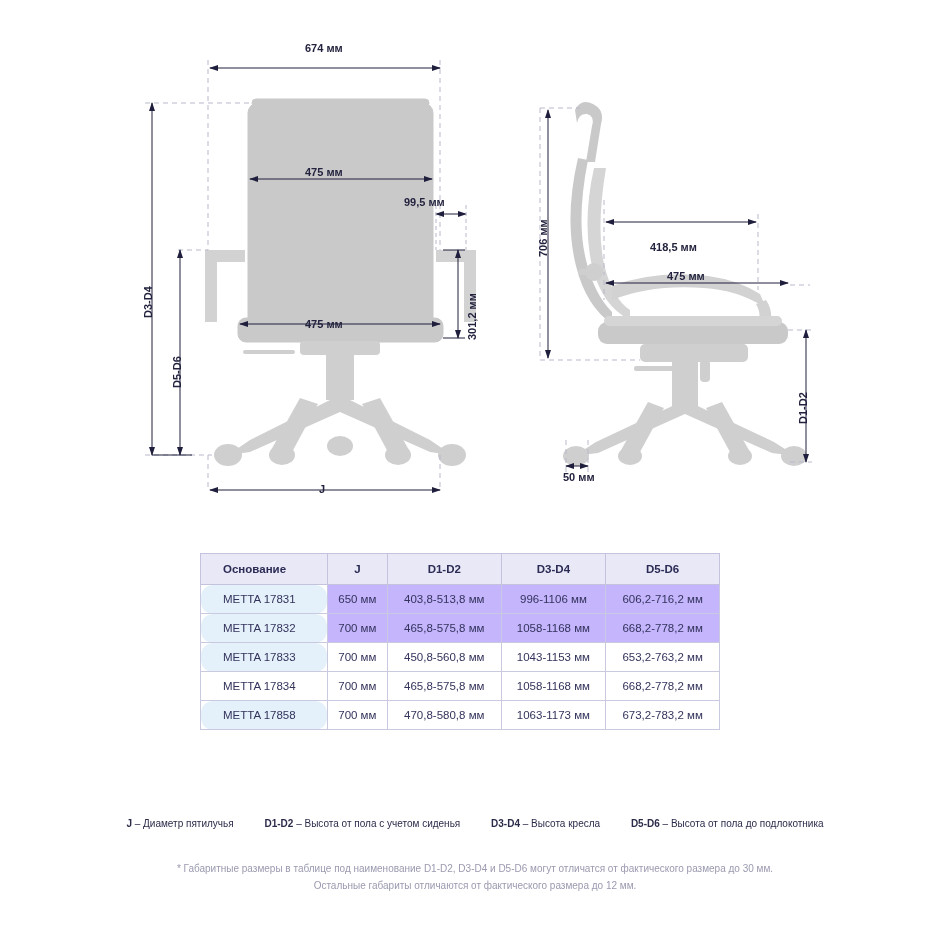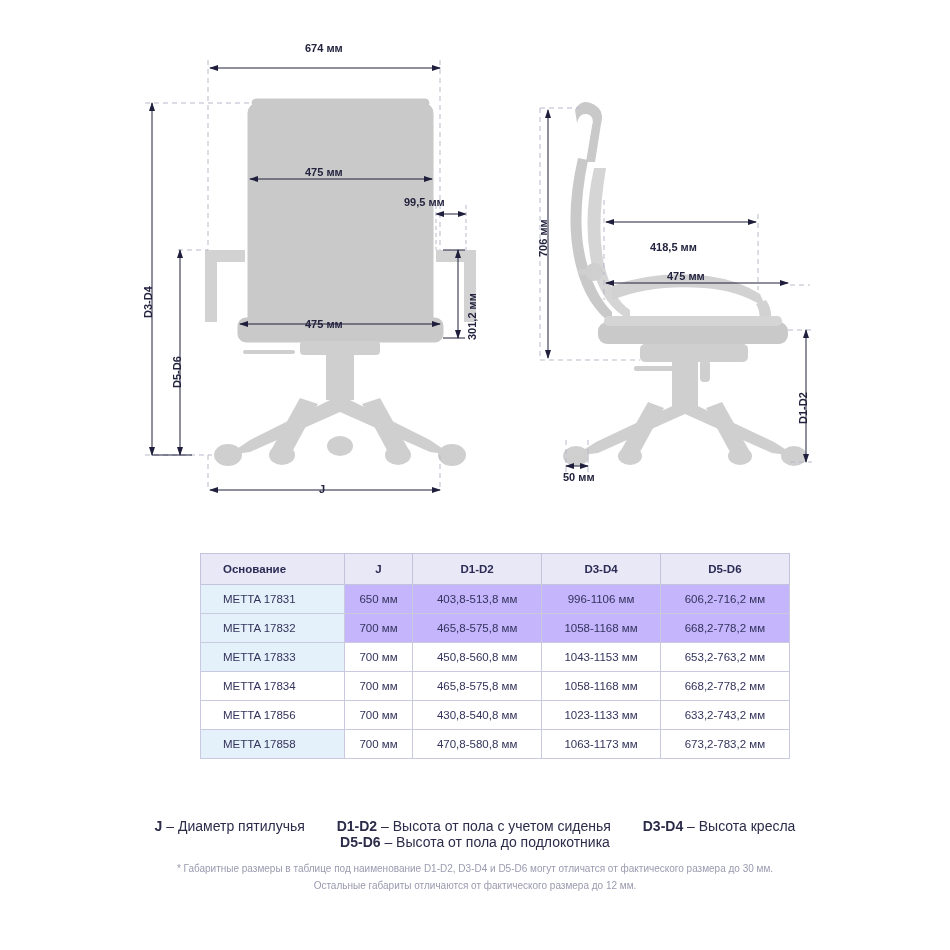--- a/index.html
+++ b/index.html
@@ -44,21 +44,21 @@
   }
   
   .table-wrap {
     position: absolute;
     left: 200px;
     top: 553px;
     width: 550px;
   }
   table.spec {
     border-collapse: collapse;
-    width: 590px;
+    width: 520px;
     font-size: 11.5px;
   }
   table.spec th {
     background: #e8e8f6;
     color: #2b2b55;
     font-size: 11.5px;
     font-weight: bold;
     border: 1px solid #c3c3dd;
     padding: 9px 4px;
     text-align: center;
@@ -69,35 +69,36 @@
   }
   table.spec td {
     border: 1px solid #c9c9e0;
     padding: 8px 4px;
     text-align: center;
     color: #33335c;
   }
   table.spec td.name {
     text-align: left;
     padding-left: 22px;
+    border-radius: 12px;
   }
   table.spec tr.alt td {
     background: #c4b5fd;
   }
   table.spec tr.alt td.name {
     background: #e4f1fa;
   }
   
   .legend {
     position: absolute;
     left: 0;
     top: 818px;
     width: 950px;
     text-align: center;
-    font-size: 14px;
+    font-size: 10px;
     color: #2b2b4a;
   }
   .legend span.key {
     font-weight: bold;
   }
   .legend .item {
     display: inline-block;
     margin: 0 14px;
   }
   .note {
@@ -297,27 +298,20 @@
           <td>450,8-560,8 мм</td>
           <td>1043-1153 мм</td>
           <td>653,2-763,2 мм</td>
         </tr>
         <tr>
           <td class="name">METTA 17834</td>
           <td>700 мм</td>
           <td>465,8-575,8 мм</td>
           <td>1058-1168 мм</td>
           <td>668,2-778,2 мм</td>
-        </tr>
-        <tr>
-          <td class="name">METTA 17856</td>
-          <td>700 мм</td>
-          <td>430,8-540,8 мм</td>
-          <td>1023-1133 мм</td>
-          <td>633,2-743,2 мм</td>
         </tr>
         <tr>
           <td class="name" style="background:#e4f1fa;">METTA 17858</td>
           <td>700 мм</td>
           <td>470,8-580,8 мм</td>
           <td>1063-1173 мм</td>
           <td>673,2-783,2 мм</td>
         </tr>
       </tbody>
     </table>

